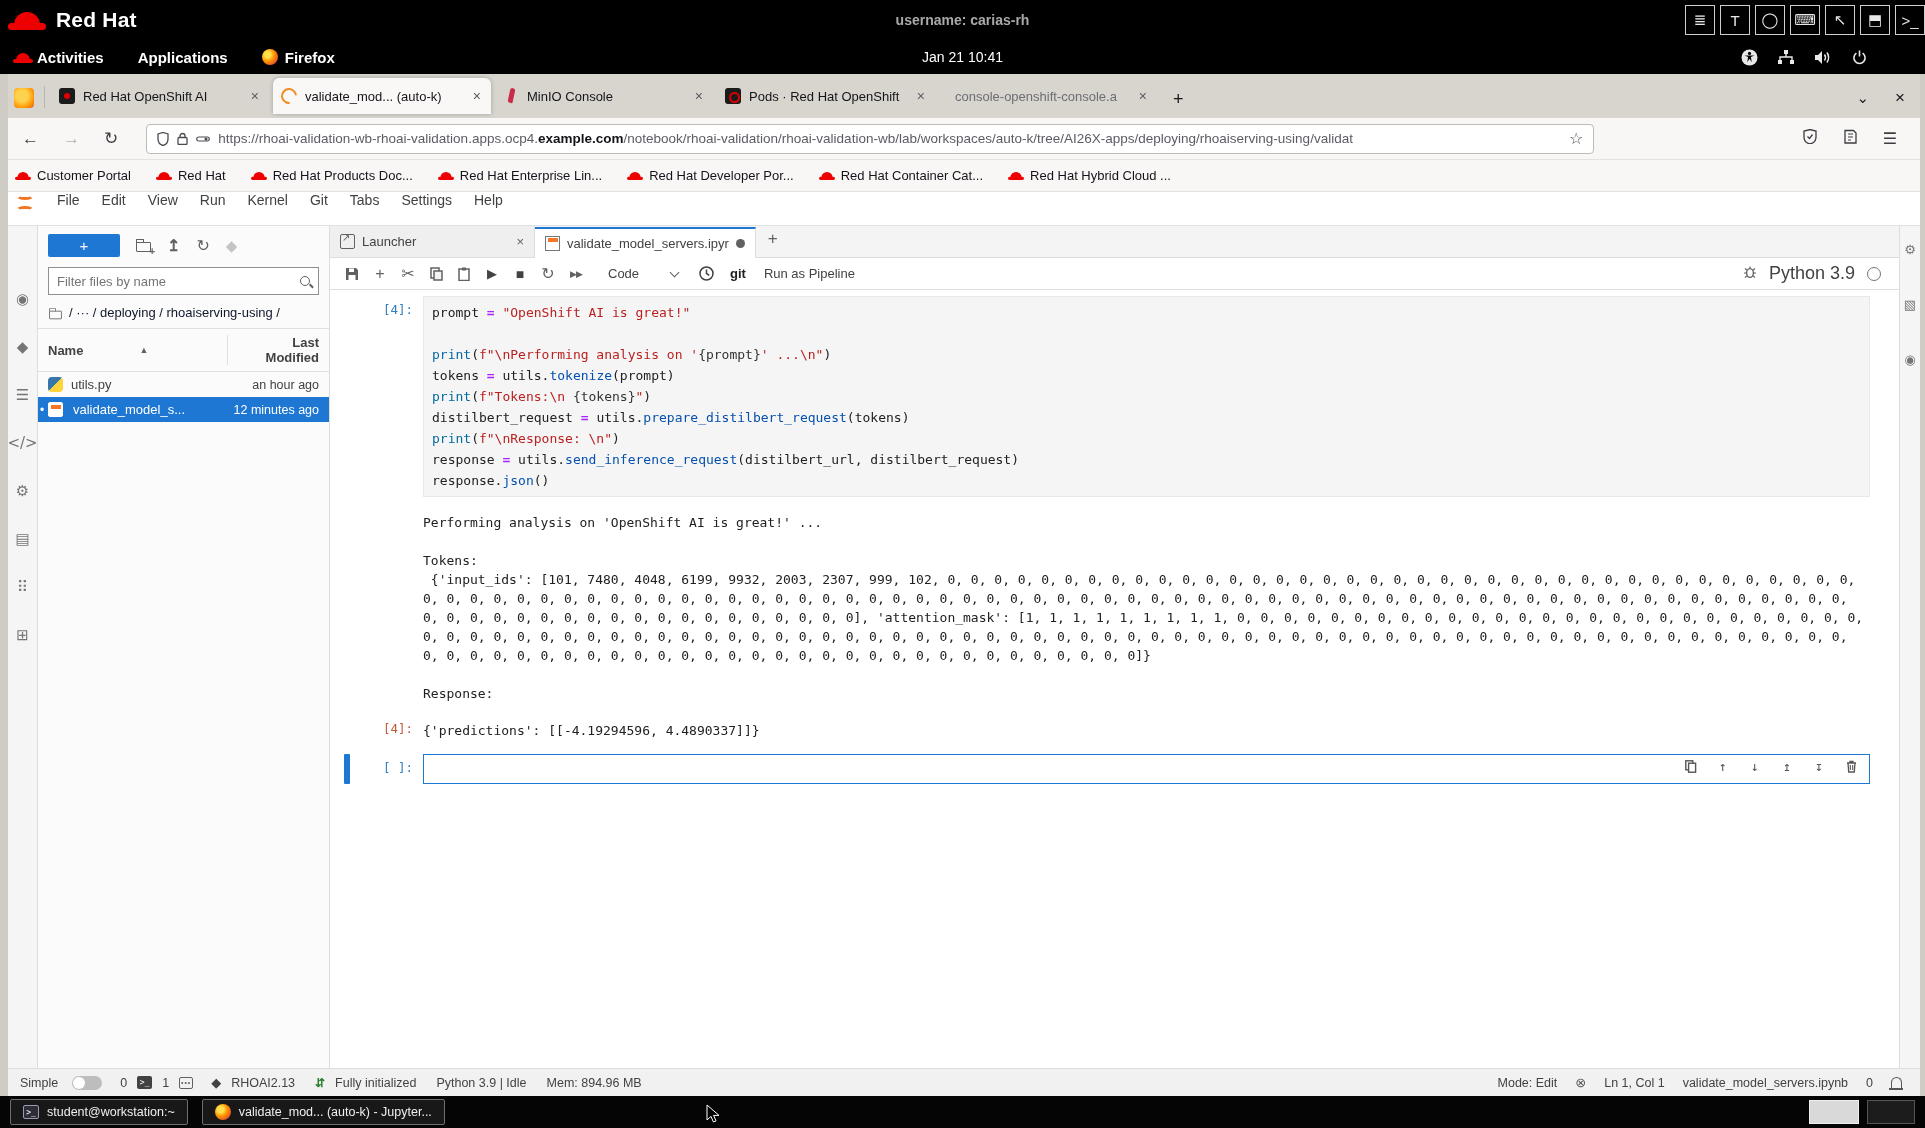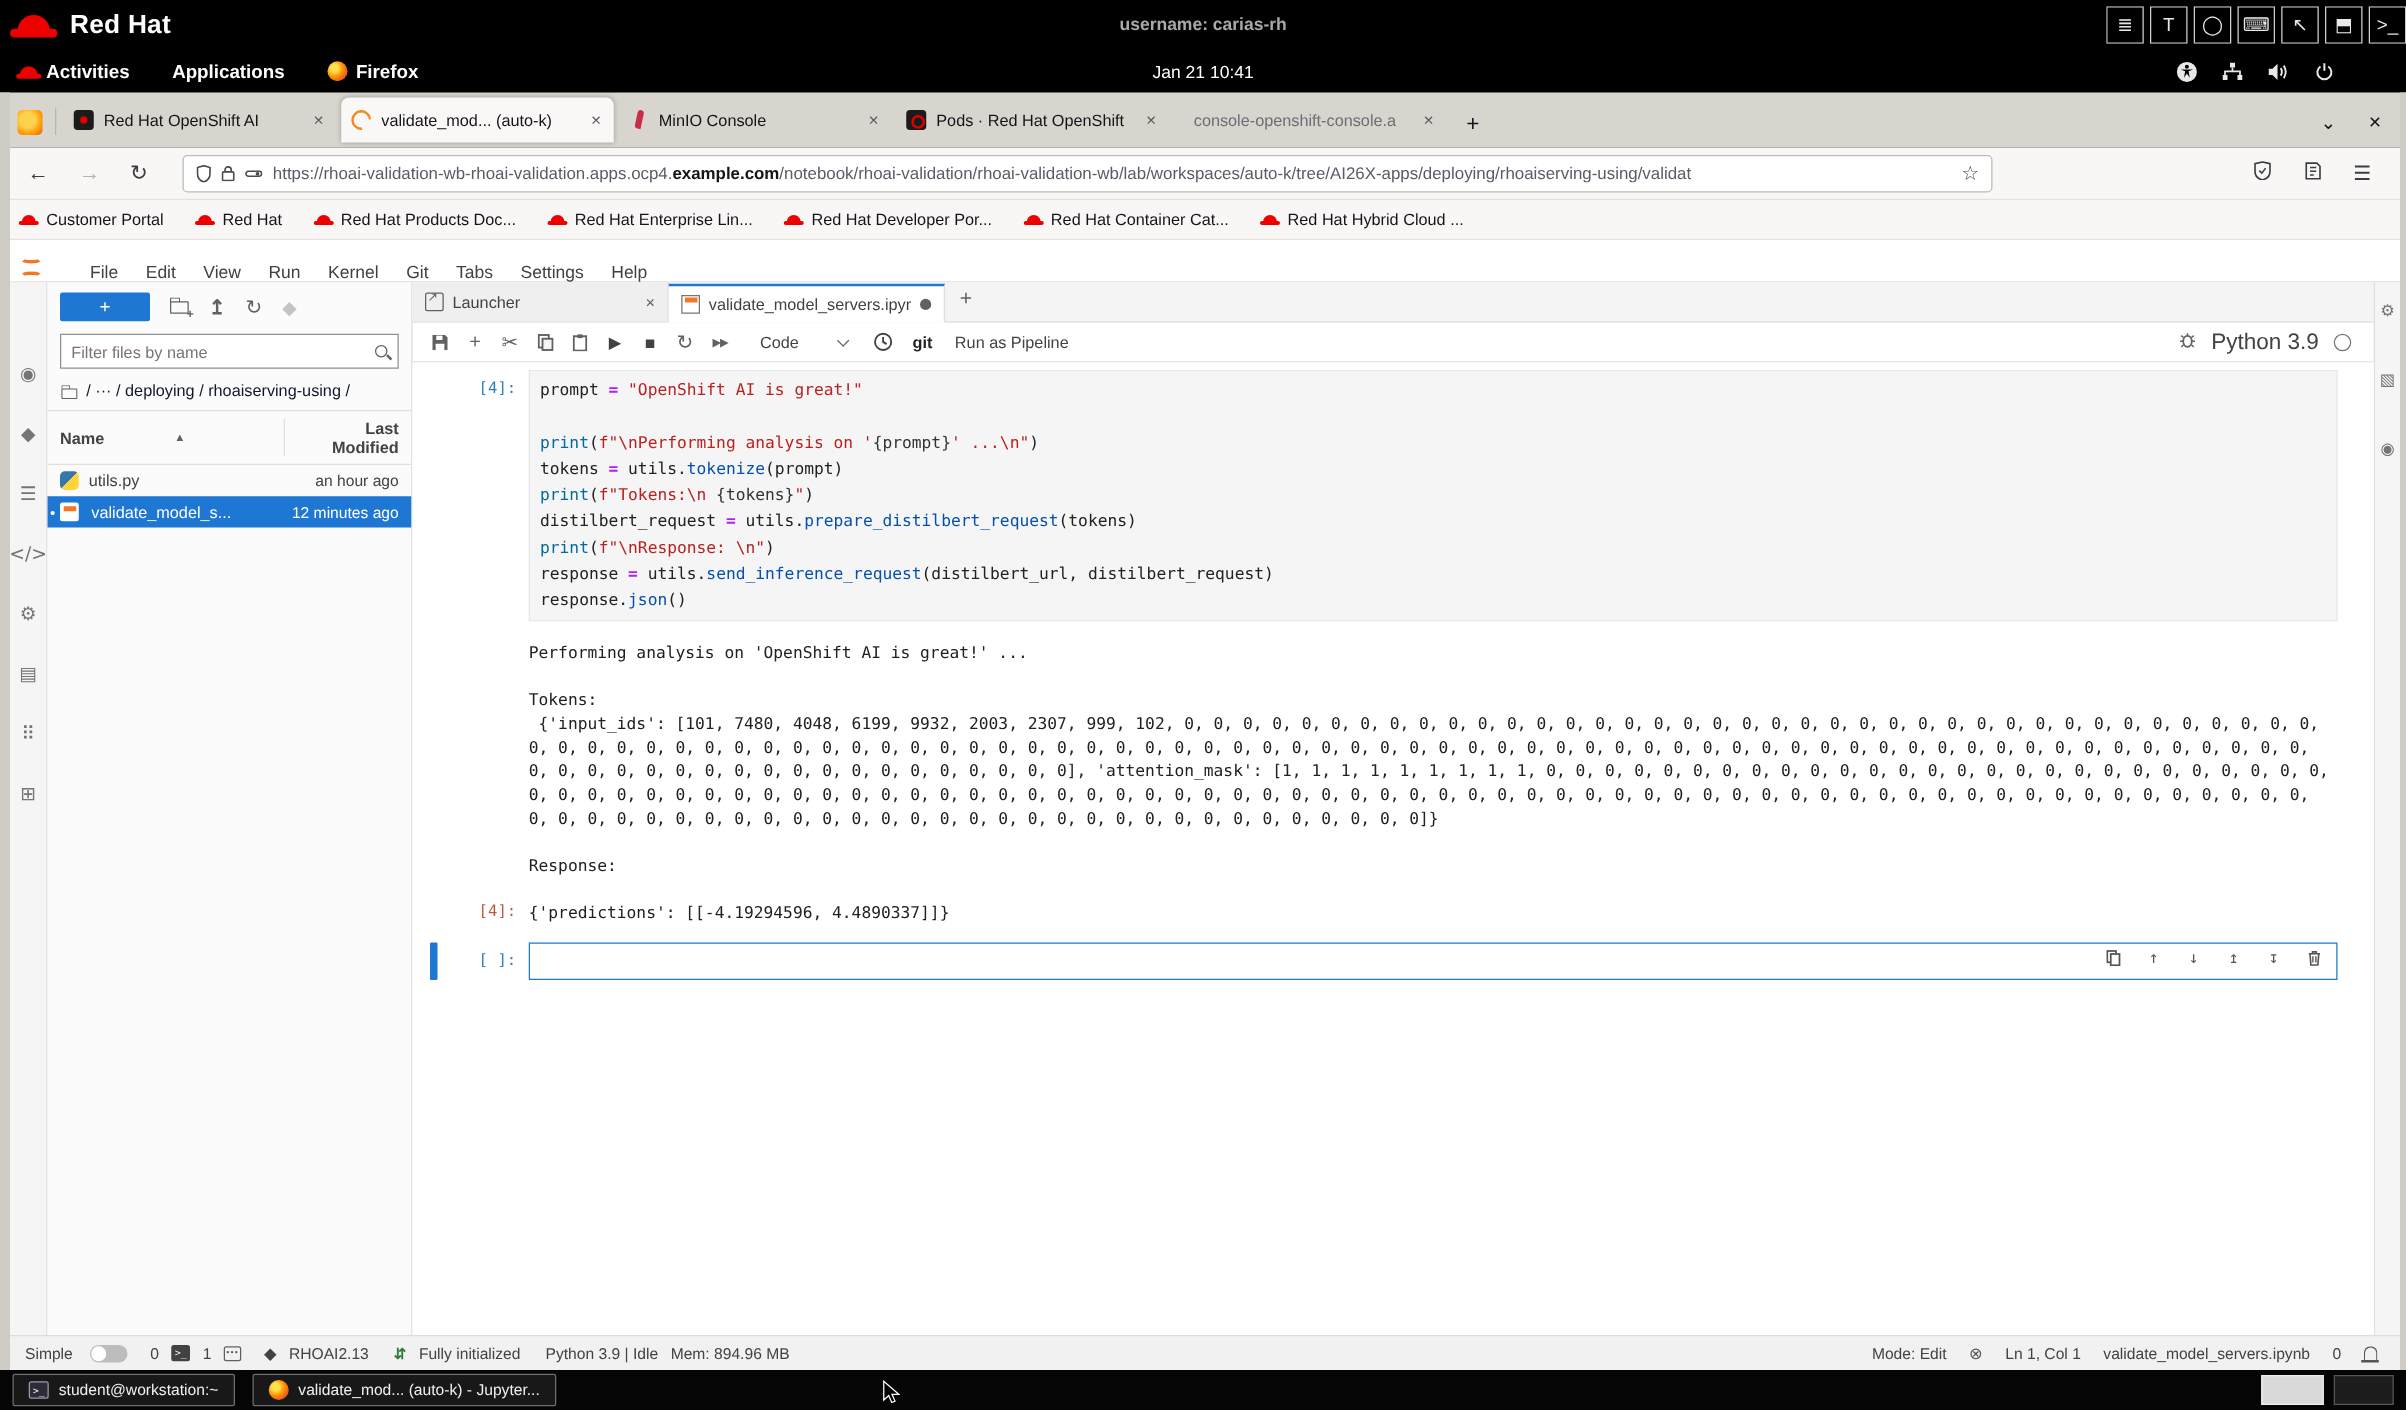--- a/index.html
+++ b/index.html
@@ -49,21 +49,21 @@
   .navbtn.dis{color:#b4b2ad}
   #urlfield{flex:0 0 1448px;height:30px;margin-left:14px;background:#fff;border:1px solid #bdbbb5;border-radius:4px;display:flex;align-items:center;padding:0 10px;gap:8px;font-size:13.5px;overflow:hidden}
   #urlfield .grow{flex:1;white-space:nowrap;overflow:hidden;color:#5b5b66}
   #urlfield .grow b{color:#15141a;font-weight:bold}
   .uicon{color:#4a4a52;font-size:13px;display:flex;align-items:center}
   #nav-right{margin-left:auto;display:flex;gap:26px;align-items:center;margin-right:16px;color:#3c3c43;font-size:16px}
   #bookmarks{left:0;top:160px;width:1925px;height:32px;background:#f8f7f5;display:flex;align-items:center;padding:0 16px;gap:26px;border-bottom:1px solid #e4e2de}
   .bk{display:flex;align-items:center;gap:7px;font-size:13px;color:#15141a;white-space:nowrap}
   
   #lab{left:8px;top:192px;width:1912px;height:904px;background:#fff;display:flex;flex-direction:column}
-  #lab-menubar{height:34px;border-bottom:1px solid #e0e0e0;display:flex;align-items:flex-end;gap:15px;padding-left:6px;flex:0 0 34px}
+  #lab-menubar{height:34px;border-bottom:1px solid #e0e0e0;display:flex;align-items:flex-start;gap:0;padding-left:6px;flex:0 0 34px}
   .jlogo{width:22px;height:22px;position:relative;margin-right:10px}
   .jlogo i{position:absolute;left:2px;width:18px;height:8px;border:3px solid #f37626;border-radius:50%}
   .jlogo i:nth-child(1){top:0;border-bottom-color:transparent;border-left-color:transparent;border-right-color:transparent;transform:rotate(180deg)}
   .jlogo i:nth-child(2){bottom:0;border-bottom-color:transparent;border-left-color:transparent;border-right-color:transparent}
   .lab-menu-item{font-size:14px;color:#414141;padding:0 11px}
   #lab-body{flex:1;display:flex;min-height:0}
   #activity{width:30px;background:#f5f5f5;border-right:1px solid #ddd;display:flex;flex-direction:column;align-items:center;padding-top:14px;gap:26px}
   .act{width:22px;height:22px;display:flex;align-items:center;justify-content:center;color:#757575;font-size:15px}
   .act .g{display:flex;align-items:center;justify-content:center;font-family:"DejaVu Sans",sans-serif;font-size:15px}
   #filebrowser{width:292px;background:#fbfbfb;border-right:1px solid #ddd;display:flex;flex-direction:column;font-size:13px;color:#424242}
@@ -561,21 +561,21 @@
     <span class="toggle"></span>
     <span>0</span>
     <span class="term-badge">&gt;_</span>
     <span>1</span>
     <span class="kern-badge">•••</span>
     <span class="dia" style="margin-left:8px">◆</span>
     <span>RHOAI2.13</span>
     <span class="sync" style="margin-left:10px">⇵</span>
     <span>Fully initialized</span>
     <span style="margin-left:10px">Python 3.9 | Idle</span>
-    <span style="">Mem: 894.96 MB</span>
+    <span style="margin-left:10px">Mem: 894.96 MB</span>
     <div id="status-right">
       <span>Mode: Edit</span>
       <span style="font-size:13px;color:#555">⊗</span>
       <span>Ln 1, Col 1</span>
       <span>validate_model_servers.ipynb</span>
       <span>0</span>
       <span class="bell"></span>
     </div>
   </div>
 </div>

